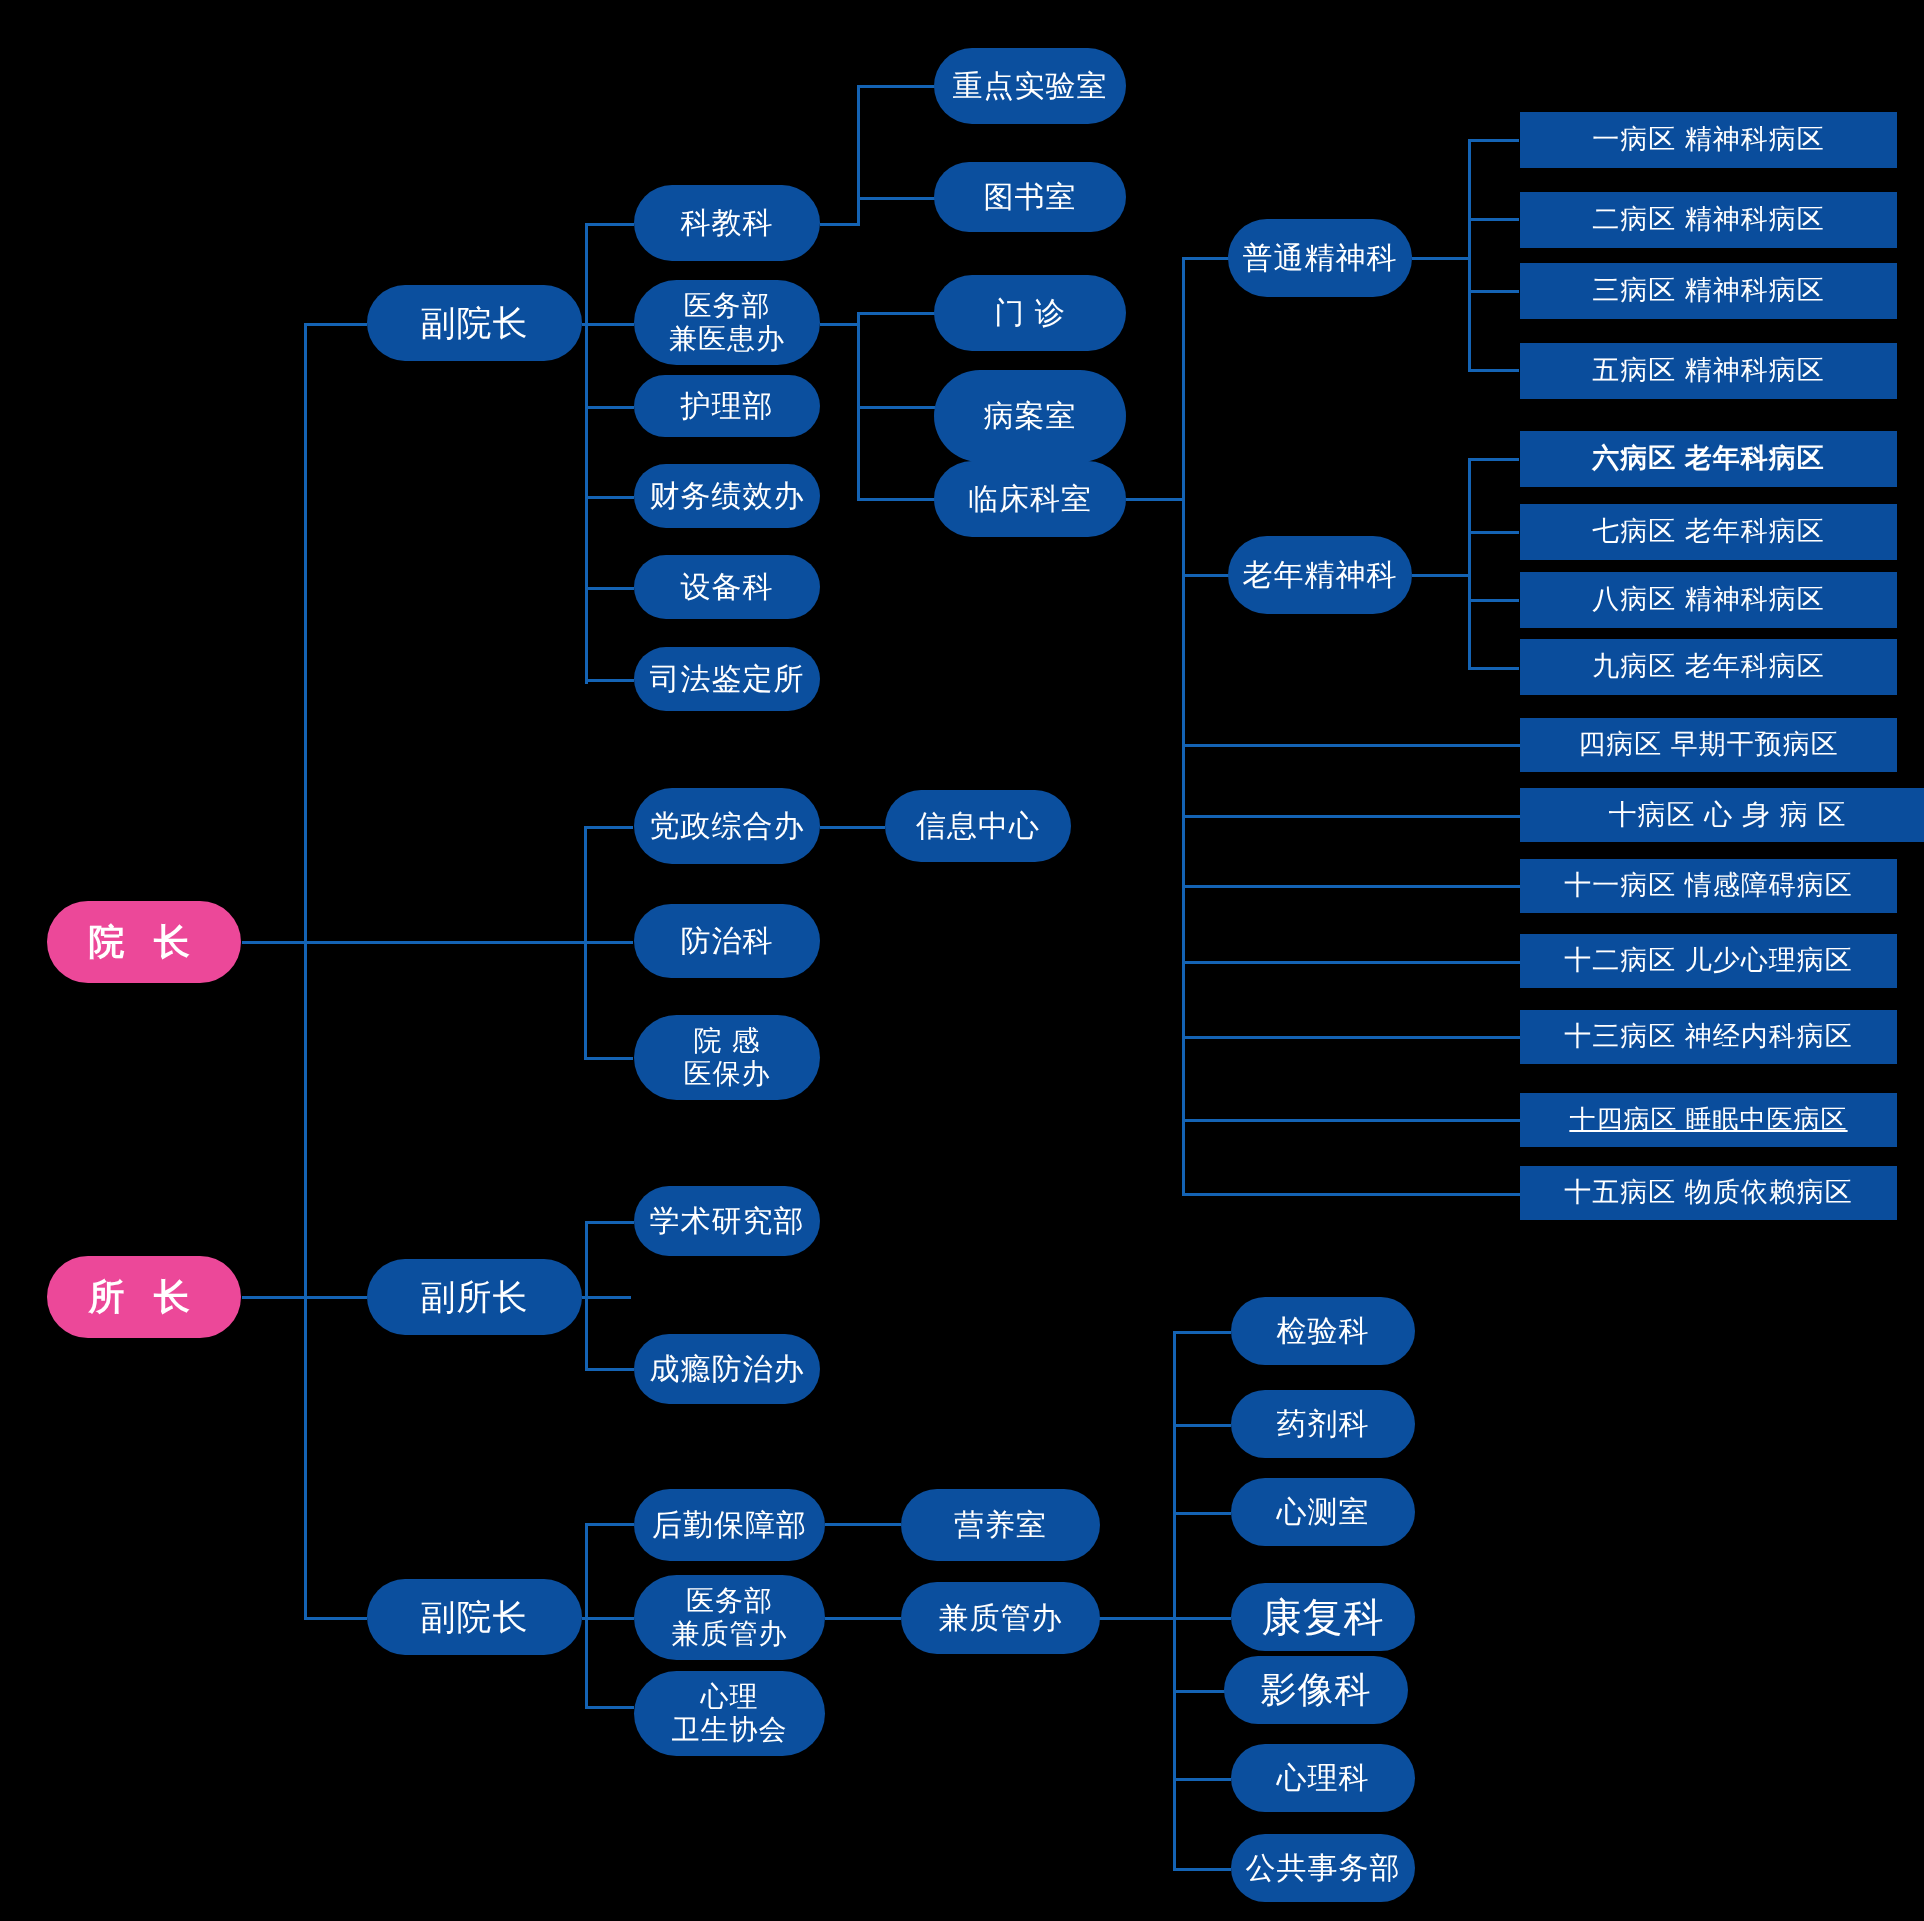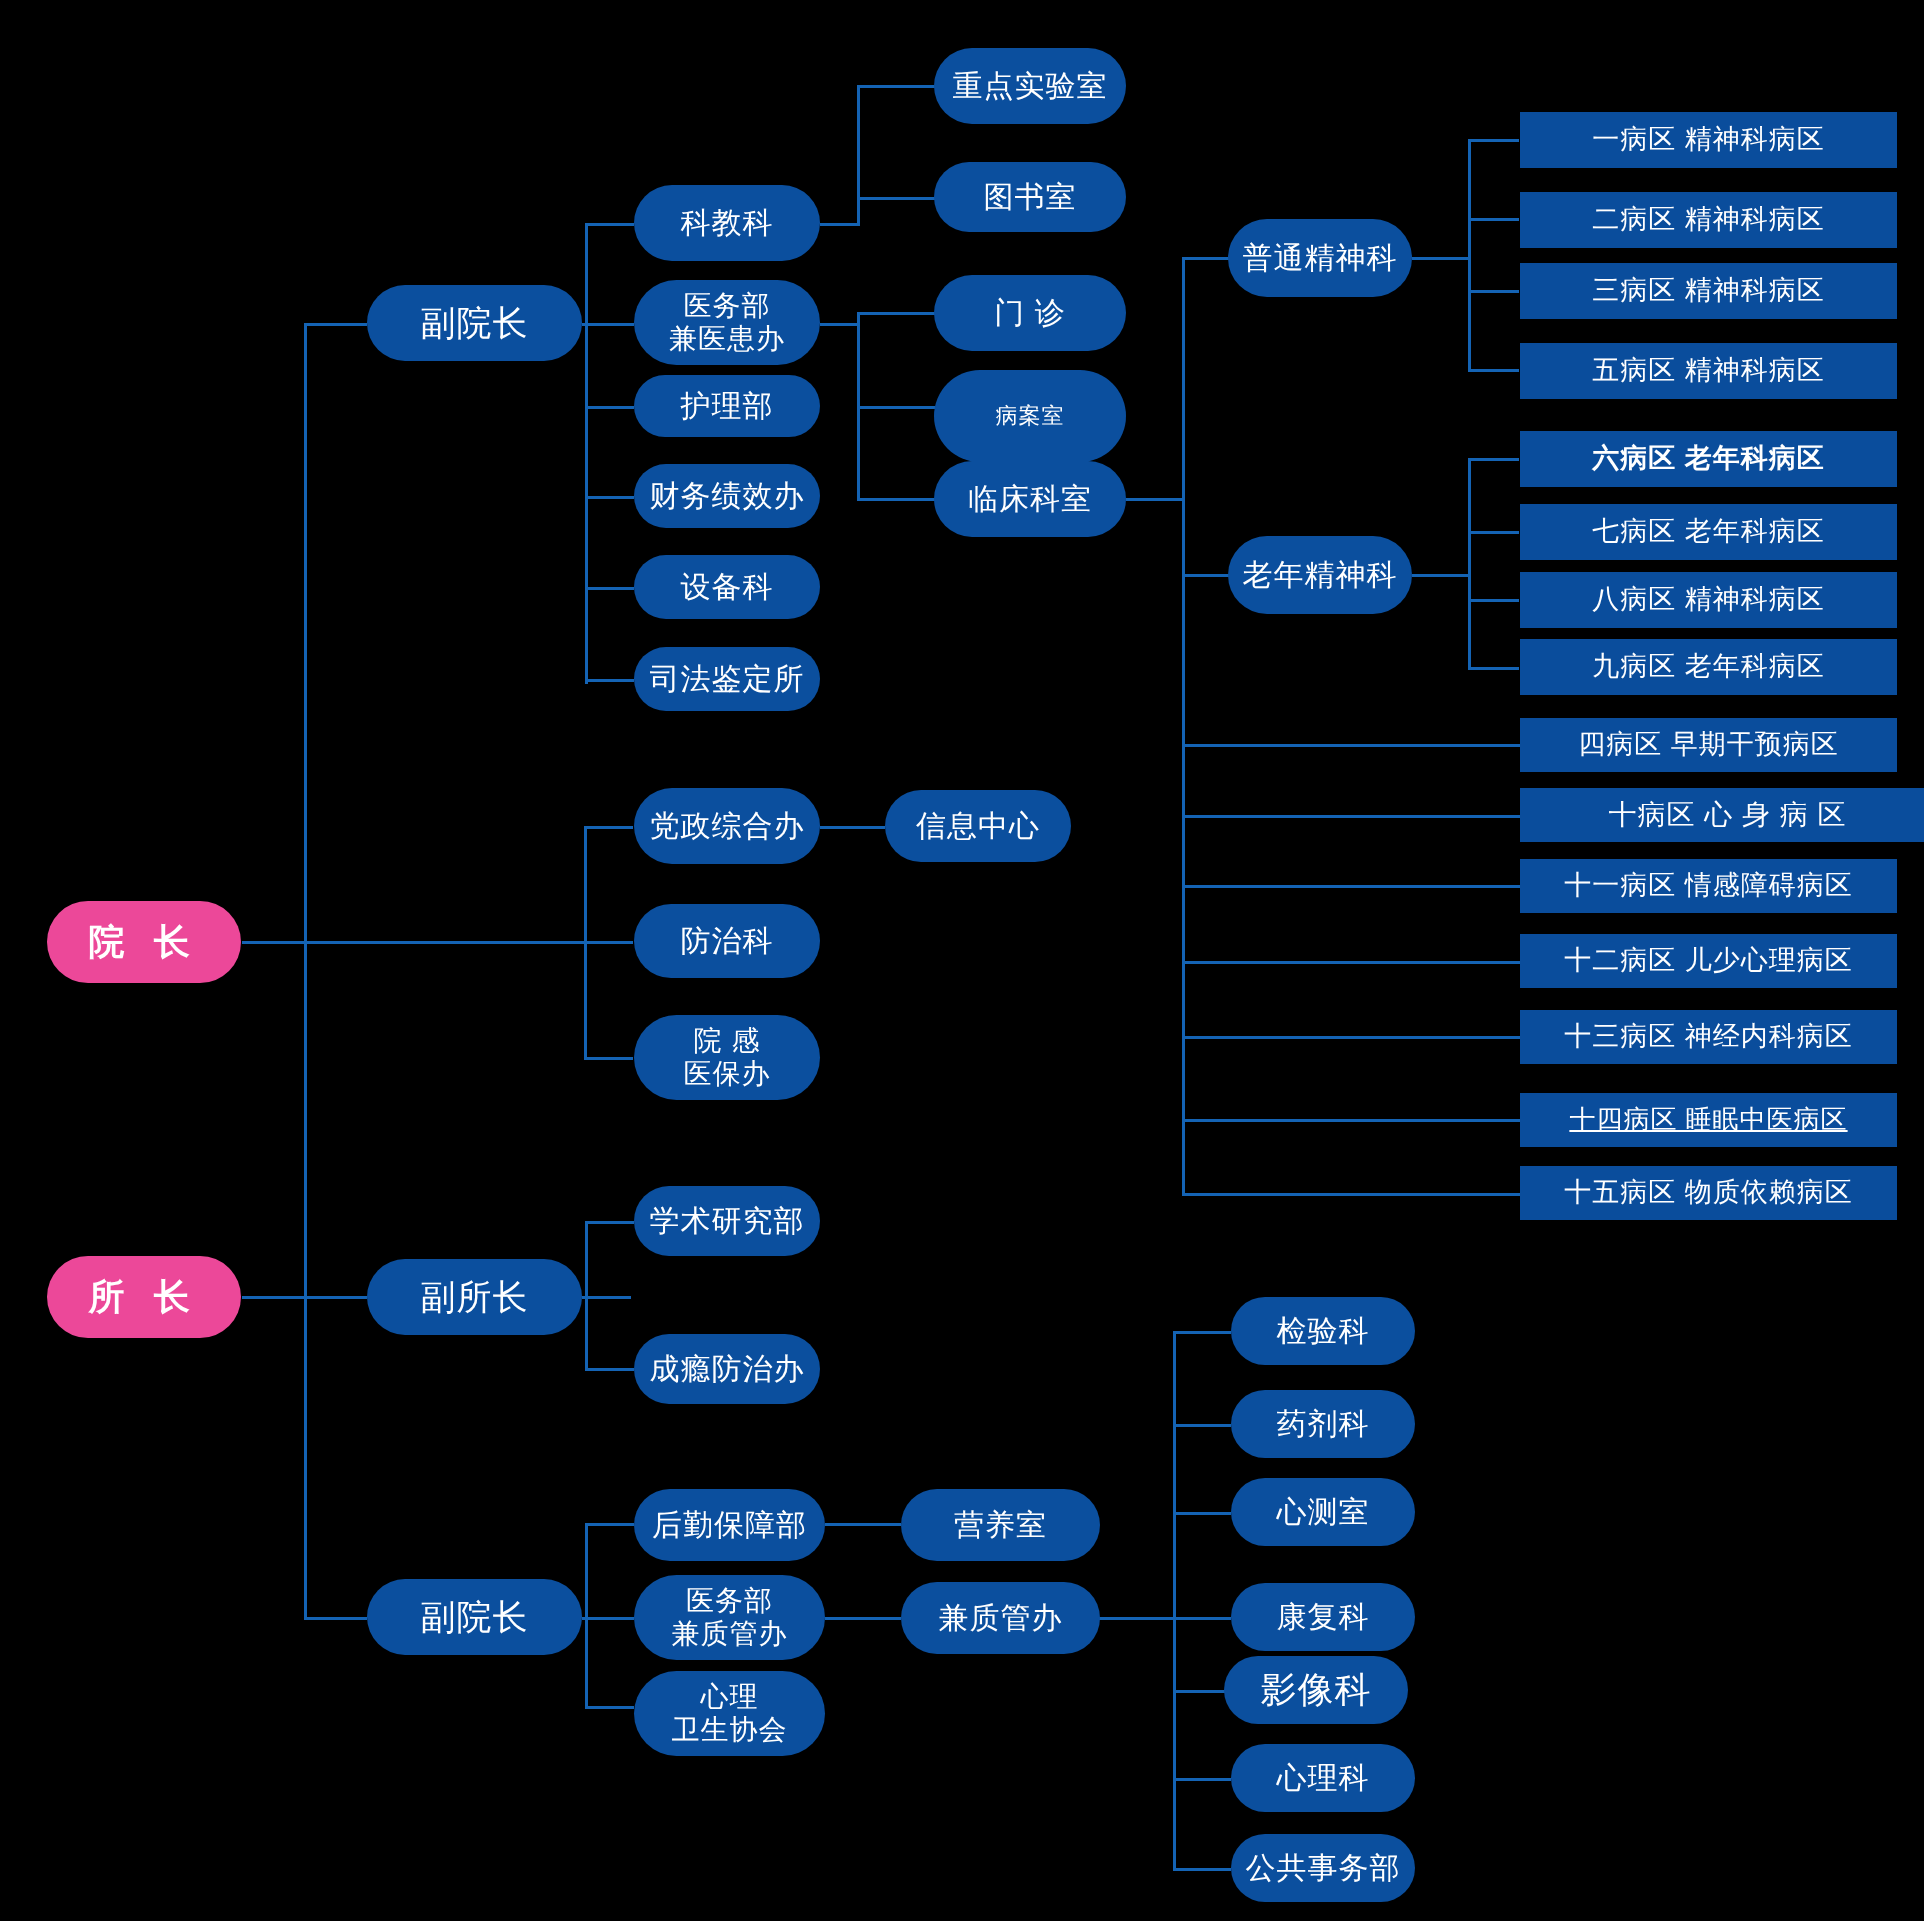--- a/index.html
+++ b/index.html
@@ -123,21 +123,21 @@
 兼医患办</div>
   <div class="node" style="left:634px;top:375px;width:186px;height:62px;font-size:30px;">护理部</div>
   <div class="node" style="left:634px;top:464px;width:186px;height:64px;font-size:30px;">财务绩效办</div>
   <div class="node" style="left:634px;top:555px;width:186px;height:64px;font-size:30px;">设备科</div>
   <div class="node" style="left:634px;top:647px;width:186px;height:64px;font-size:30px;">司法鉴定所</div>
 
   <div class="node" style="left:934px;top:48px;width:192px;height:76px;font-size:30px;">重点实验室</div>
   <div class="node" style="left:934px;top:162px;width:192px;height:70px;font-size:30px;">图书室</div>
 
   <div class="node" style="left:934px;top:275px;width:192px;height:76px;font-size:30px;">门 诊</div>
-  <div class="node" style="left:934px;top:370px;width:192px;height:92px;font-size:22px;">病案室</div>
+  <div class="node" style="left:934px;top:370px;width:192px;height:92px;font-size:30px;">病案室</div>
   <div class="node" style="left:934px;top:461px;width:192px;height:76px;font-size:30px;">临床科室</div>
 
   <div class="node" style="left:1228px;top:219px;width:184px;height:78px;font-size:30px;">普通精神科</div>
   <div class="node" style="left:1228px;top:536px;width:184px;height:78px;font-size:30px;">老年精神科</div>
 
   <div class="node rect" style="left:1520px;top:112px;width:377px;height:56px;font-size:27px;">一病区  精神科病区</div>
   <div class="node rect" style="left:1520px;top:192px;width:377px;height:56px;font-size:27px;">二病区  精神科病区</div>
   <div class="node rect" style="left:1520px;top:263px;width:377px;height:56px;font-size:27px;">三病区  精神科病区</div>
   <div class="node rect" style="left:1520px;top:343px;width:377px;height:56px;font-size:27px;">五病区  精神科病区</div>
 
@@ -168,19 +168,19 @@
 兼质管办</div>
   <div class="node" style="left:634px;top:1671px;width:191px;height:85px;font-size:28px;">心理
 卫生协会</div>
 
   <div class="node" style="left:901px;top:1489px;width:199px;height:72px;font-size:30px;text-align:center;">营养室</div>
   <div class="node" style="left:901px;top:1582px;width:199px;height:72px;font-size:30px;">兼质管办</div>
 
   <div class="node" style="left:1231px;top:1297px;width:184px;height:68px;font-size:30px;">检验科</div>
   <div class="node" style="left:1231px;top:1390px;width:184px;height:68px;font-size:30px;">药剂科</div>
   <div class="node" style="left:1231px;top:1478px;width:184px;height:68px;font-size:30px;">心测室</div>
-  <div class="node" style="left:1231px;top:1583px;width:184px;height:68px;font-size:30px;">康复科</div>
+  <div class="node" style="left:1231px;top:1583px;width:184px;height:68px;font-size:40px;">康复科</div>
   <div class="node" style="left:1224px;top:1656px;width:184px;height:68px;font-size:36px;">影像科</div>
   <div class="node" style="left:1231px;top:1744px;width:184px;height:68px;font-size:30px;">心理科</div>
   <div class="node" style="left:1231px;top:1834px;width:184px;height:68px;font-size:30px;">公共事务部</div>
 
 </div>
 
 
 </body></html>

